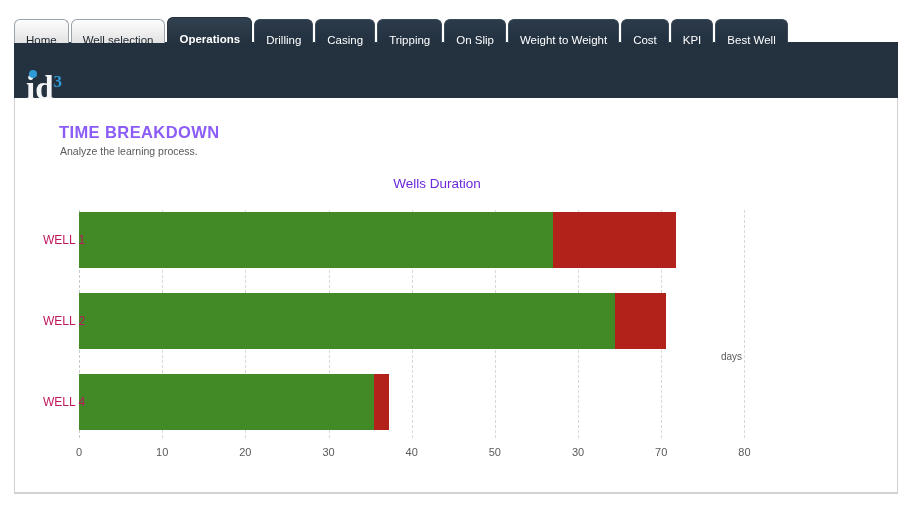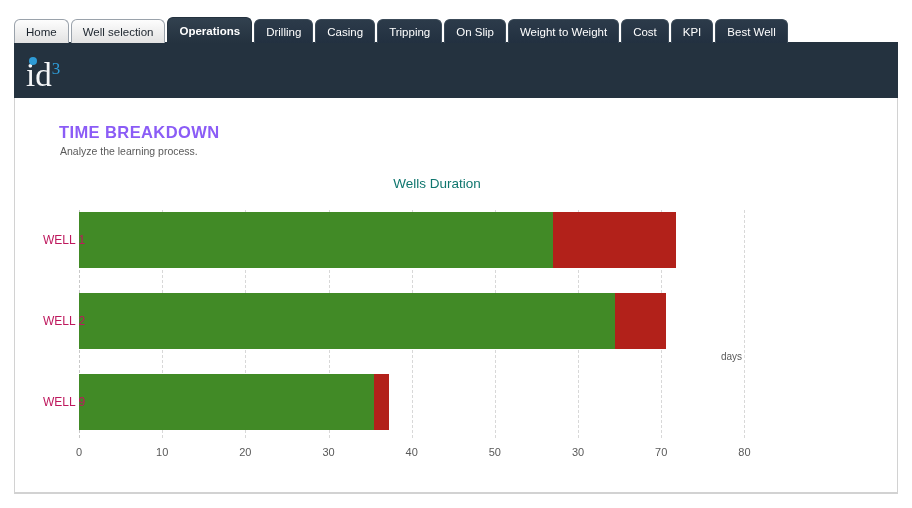--- a/index.html
+++ b/index.html
@@ -28,21 +28,21 @@
     width: 884px;
     height: 26px;
     display: flex;
     align-items: flex-end;
     background: transparent;
     z-index: 5;
   }
   .tab {
     height: 24px;
     line-height: 24px;
-    padding: 0 11px;
+    padding: 8px 11px;
     font-size: 11.5px;
     color: #1c242d;
     background: #f1f1f1;
     border: 1px solid #9aa2ab;
     border-bottom: none;
     border-top-left-radius: 6px;
     border-top-right-radius: 6px;
     margin-right: 2px;
     white-space: nowrap;
     box-sizing: border-box;
@@ -74,27 +74,28 @@
     left: 14px;
     top: 42px;
     width: 884px;
     height: 56px;
     background: #24323f;
     z-index: 3;
   }
   .logo {
     position: absolute;
     left: 12px;
-    top: 9px;
+    top: 22px;
     color: #f4f6f8;
     font-family: "Liberation Serif", serif;
     font-size: 33px;
     line-height: 36px;
     letter-spacing: 0px;
     user-select: none;
+    font-weight: bold;
   }
   .logo .dot {
     position: absolute;
     left: 3px;
     top: 6px;
     width: 8px;
     height: 8px;
     border-radius: 50%;
     background: #2e9bd6;
   }
@@ -136,21 +137,21 @@
     color: #5a5a5a;
   }
 
   .chart-title {
     position: absolute;
     left: 0;
     right: 0;
     top: 78px;
     text-align: center;
     font-size: 13.5px;
-    color: #0f766e;
+    color: #6d28d9;
     padding-right: 40px;
   }
 
   
   .chart {
     position: absolute;
     left: 0;
     top: 0;
     width: 884px;
     height: 396px;
@@ -283,18 +284,18 @@
           </div>
           <div class="barrow" style="top: 164px; width: 707px;">
             <div class="seg green" style="left: 0px; width: 295.276px; background: rgb(65, 138, 38);"></div>
             <div class="seg red" style="left: 295.276px; width: 14.9718px; background: rgb(178, 33, 26);"></div>
           </div>
         </div>
 
       <div class="unit-label">days</div>
     <div class="ylabel" style="top: 114px;">WELL 1</div>
         <div class="ylabel" style="top: 195px;">WELL 2</div>
-        <div class="ylabel" style="top: 276px;">WELL 9</div>
+        <div class="ylabel" style="top: 276px;">WELL 4</div>
       </div>
 
     <div class="panel-bottom-rule"></div>
   </div>
 </div>
 
 </body></html>

